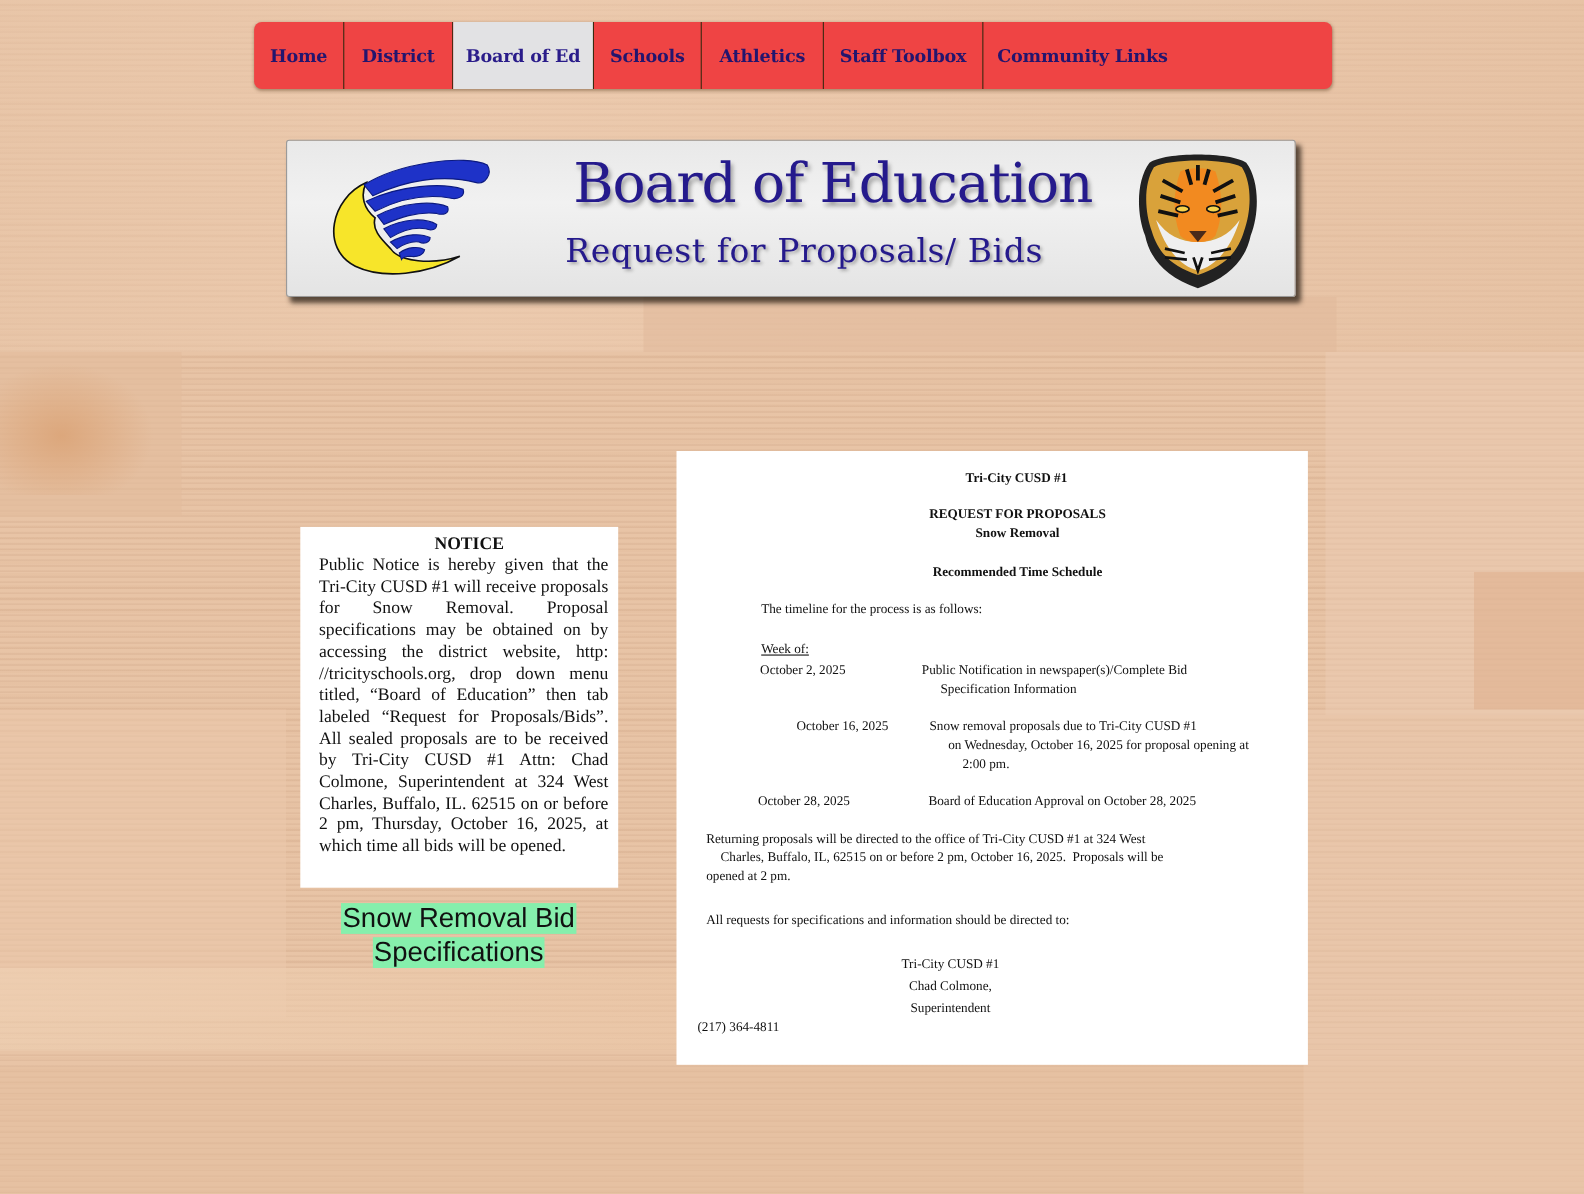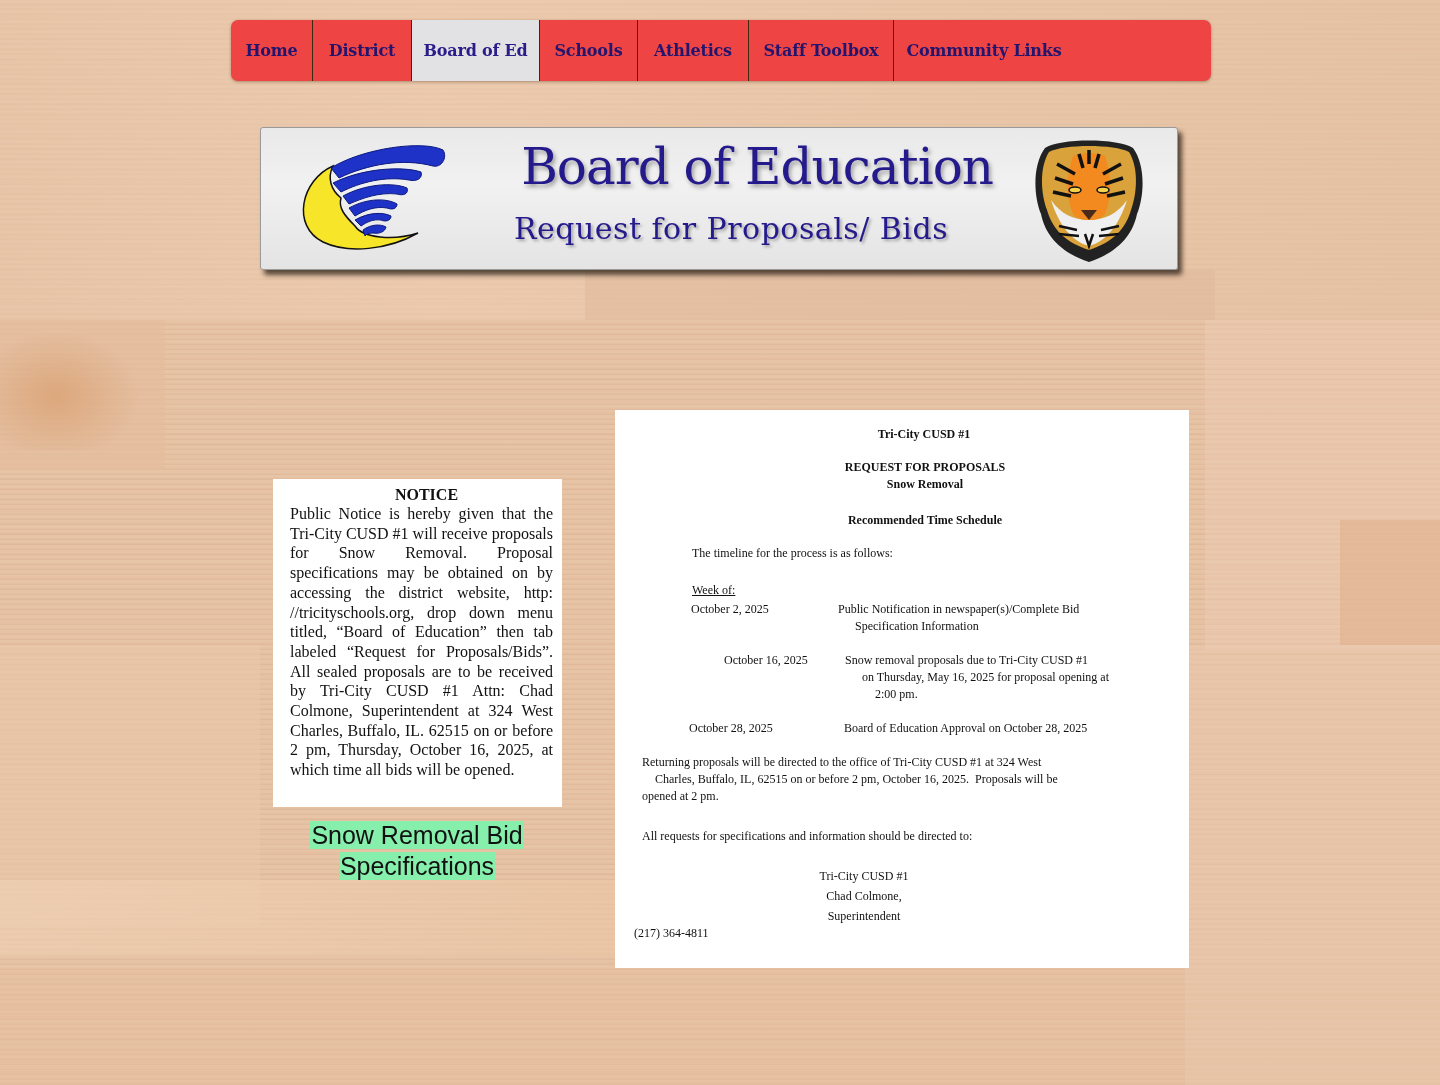--- a/index.html
+++ b/index.html
@@ -253,21 +253,21 @@
   <div class="abs" style="left:77px;top:136px;">The timeline for the process is as follows:</div>
 
   <div class="abs u" style="left:77px;top:173px;">Week of:</div>
 
   <div class="abs" style="left:76px;top:192px;">October 2, 2025</div>
   <div class="abs" style="left:223px;top:192px;">Public Notification in newspaper(s)/Complete Bid</div>
   <div class="abs" style="left:240px;top:209px;">Specification Information</div>
 
   <div class="abs" style="left:76px;top:243px;margin-left:33px;">October 16, 2025</div>
   <div class="abs" style="left:230px;top:243px;">Snow removal proposals due to Tri-City CUSD #1</div>
-  <div class="abs" style="left:247px;top:260px;">on Thursday, May 16, 2025 for proposal opening at</div>
+  <div class="abs" style="left:247px;top:260px;">on Wednesday, October 16, 2025 for proposal opening at</div>
   <div class="abs" style="left:260px;top:277px;">2:00 pm.</div>
 
   <div class="abs" style="left:74px;top:311px;">October 28, 2025</div>
   <div class="abs" style="left:229px;top:311px;">Board of Education Approval on October 28, 2025</div>
 
   <div class="abs" style="left:27px;top:345px;">Returning proposals will be directed to the office of Tri-City CUSD #1 at 324 West</div>
   <div class="abs" style="left:27px;top:362px;white-space:pre;margin-left:13px;">Charles, Buffalo, IL, 62515 on or before 2 pm, October 16, 2025.  Proposals will be</div>
   <div class="abs" style="left:27px;top:379px;">opened at 2 pm.</div>
 
   <div class="abs" style="left:27px;top:419px;">All requests for specifications and information should be directed to:</div>

